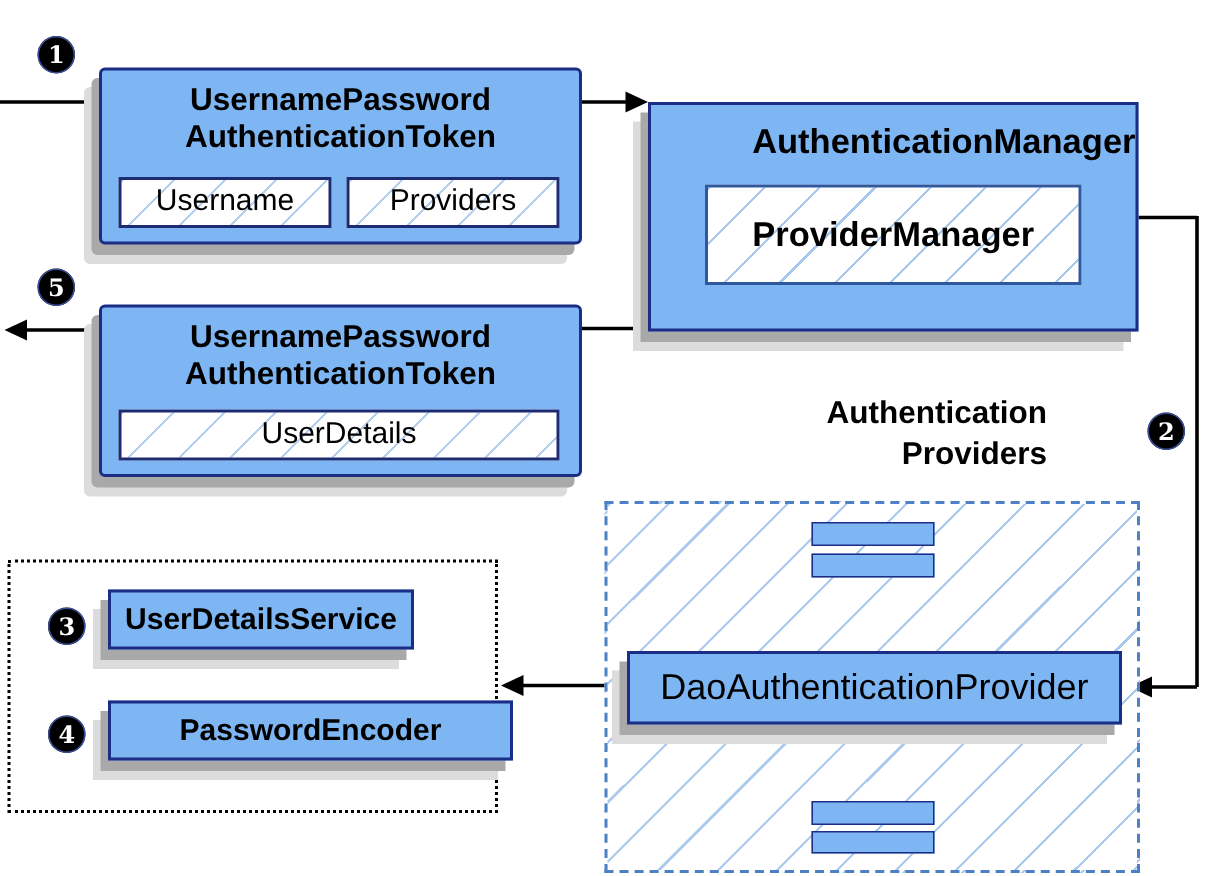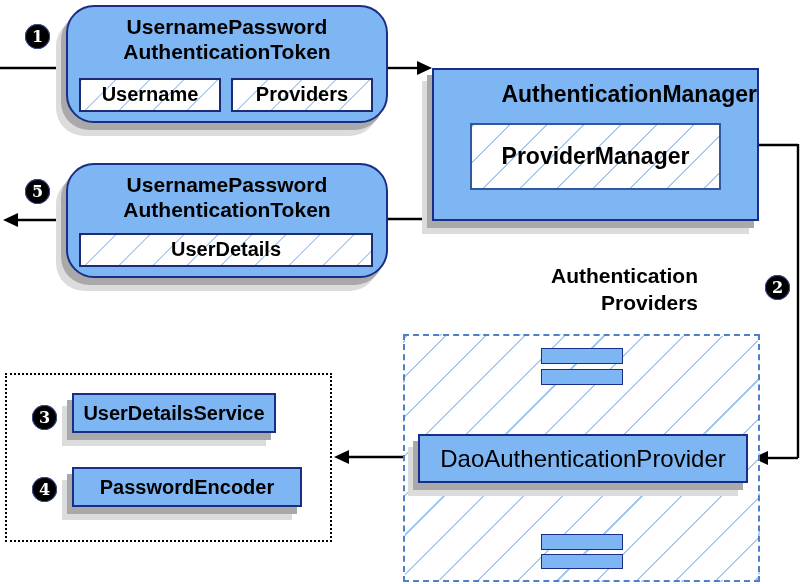--- a/index.html
+++ b/index.html
@@ -6,26 +6,26 @@
   #canvas{
     position:relative;width:803px;height:584px;background:#fff;overflow:hidden;
     font-family:"Liberation Sans","DejaVu Sans",sans-serif;color:#000;
   }
   .abs{position:absolute;}
   
   .bluebox{
     background:#7eb6f4;border:2px solid #1b2d85;box-sizing:border-box;
     box-shadow:-5px 7px 0 #a9a9a9,-10px 13px 0 #dcdcdc;
   }
-  .round{border-radius:28px;}
+  .round{border-radius:4px;margin-top:40px;}
   .token-title{padding-top:7px;text-align:center;font-weight:bold;font-size:21px;line-height:25px;}
   .fields{position:absolute;left:11px;right:13px;bottom:9px;display:flex;gap:10px;}
   .field{
     flex:1;box-sizing:border-box;border:2px solid #1d2b72;text-align:center;
-    font-weight:bold;font-size:20px;padding:3px 2px 4px;
+    font-weight:normal;font-size:20px;padding:3px 2px 4px;
     background:#fff;
     background-image:repeating-linear-gradient(135deg,rgba(120,170,225,.55) 0,rgba(120,170,225,.55) 1.4px,transparent 1.4px,transparent 24px);
   }
   .hatch-l{
     background:#fff;
     background-image:repeating-linear-gradient(135deg,rgba(110,165,225,.6) 0,rgba(110,165,225,.6) 1.5px,transparent 1.5px,transparent 28px);
   }
   .step{
     position:absolute;width:25px;height:25px;border-radius:50%;background:#000;color:#fff;
     display:flex;align-items:center;justify-content:center;
@@ -119,15 +119,15 @@
     <div class="abs" style="left:136px;top:198px;width:80px;height:14px;background:#7eb6f4;border:1.5px solid #1b2d85"></div>
     <div class="abs" style="left:136px;top:218px;width:80px;height:13px;background:#7eb6f4;border:1.5px solid #1b2d85"></div>
   </div>
 
   <div class="abs bluebox ctr" style="left:418px;top:434px;width:330px;height:49px;font-weight:normal;font-size:24px">DaoAuthenticationProvider</div>
 
   <div class="abs" style="left:5px;top:373px;width:327px;height:169px;border:2.5px dotted #000;box-sizing:border-box"></div>
 
   <div class="abs bluebox ctr" style="left:72px;top:393px;width:204px;height:40px;font-weight:bold;font-size:20px">UserDetailsService</div>
 
-  <div class="abs bluebox ctr" style="left:72px;top:467px;width:230px;height:40px;font-weight:bold;font-size:20px">PasswordEncoder</div>
+  <div class="abs bluebox ctr" style="left:72px;top:467px;width:270px;height:40px;font-weight:bold;font-size:20px">PasswordEncoder</div>
 
 </div>
 
 </body></html>

